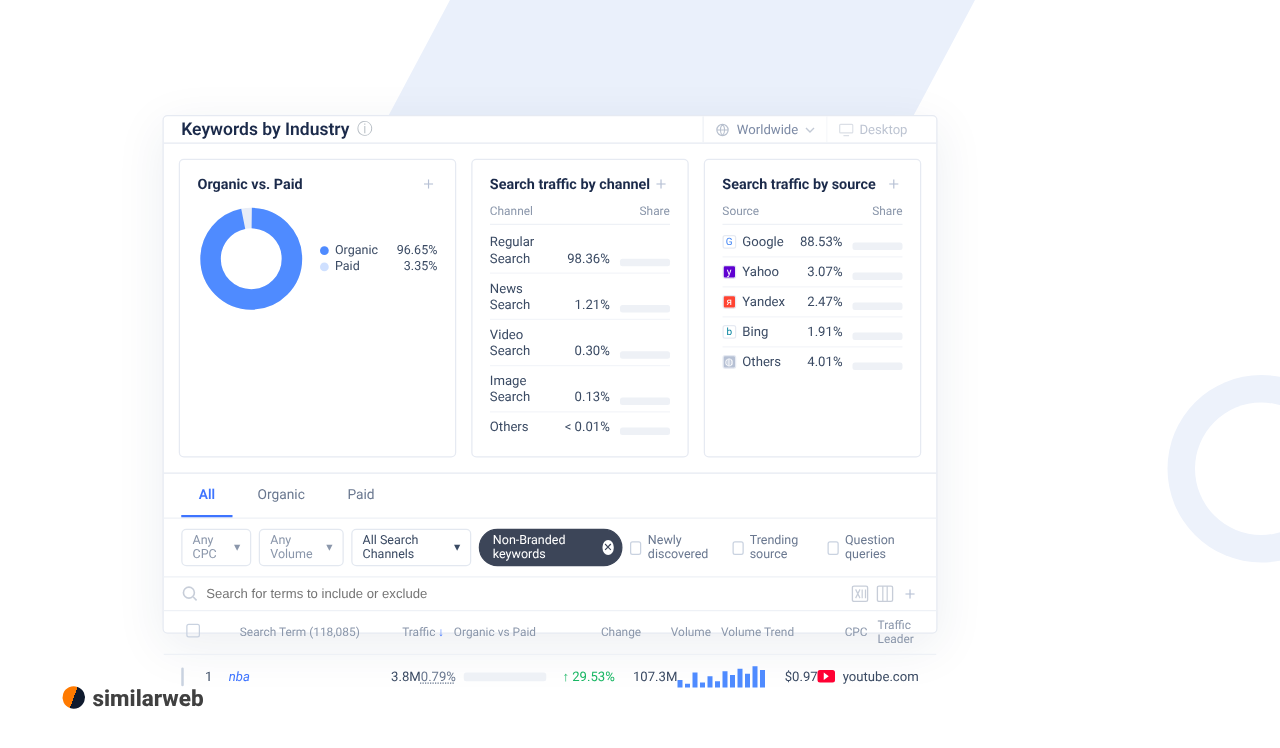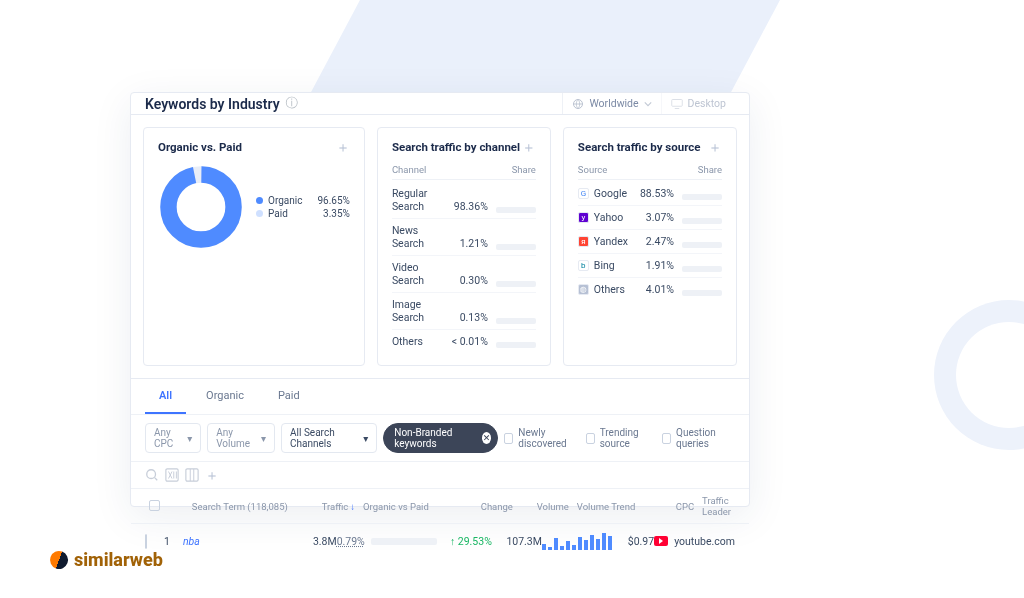--- a/index.html
+++ b/index.html
@@ -71,21 +71,21 @@
   .ovp-bar{width:84px;height:7px;background:#eef1f6;border-radius:2px;overflow:hidden;}
   .ovp-bar .f{height:100%;background:#4f8bff;}
   .trend{display:flex;align-items:flex-end;gap:2px;height:18px;}
   .trend span{width:4px;background:#4f8bff;}
   .leader{display:flex;align-items:center;gap:6px;}
   .yt{width:14px;height:10px;background:#ff0033;border-radius:2px;position:relative;}
   .yt::after{content:"";position:absolute;left:5px;top:2px;border-left:4px solid #fff;border-top:3px solid transparent;border-bottom:3px solid transparent;}
   .up{color:#18b663;}
   .sort-arrow{color:#3e74ff;font-weight:700;margin-left:2px;}
 
-  .logo{position:absolute;left:50px;bottom:28px;display:flex;align-items:center;gap:6px;font-size:18px;font-weight:800;color:#a16207;}
+  .logo{position:absolute;left:50px;bottom:28px;display:flex;gap:6px;font-size:18px;font-weight:800;color:#404040;}
   .logo .mark{width:18px;height:18px;border-radius:50%;background:conic-gradient(#0f1a2e 0 50%, #ff7a00 0);transform:rotate(20deg);}
 </style>
 </head>
 <body>
 
 <div class="bg-wedge-top"></div>
 <div class="bg-arc"></div>
 
 <div class="app">
 
@@ -267,20 +267,21 @@
         <span class="box"></span>
         <span>Question queries</span>
       </label>
   </div>
 
   <div class="search">
     <svg class="tool-ico" viewBox="0 0 16 16">
         <circle cx="7" cy="7" r="5" fill="none" stroke="#9aa6ba" stroke-width="1.5"></circle>
         <path d="M11 11l3 3" stroke="#9aa6ba" stroke-width="1.5"></path>
       </svg>
+    <input placeholder="Search for terms to include or exclude" style="">
     <svg class="tool-ico" viewBox="0 0 16 16">
         <rect x="1" y="1" width="14" height="14" rx="1.5" fill="none" stroke="#9aa6ba" stroke-width="1.3"></rect>
         <path d="M4 4l4 8M8 4l-4 8M10 4v8M13 4v8" stroke="#9aa6ba" stroke-width="1.1"></path>
       </svg>
     <svg class="tool-ico" viewBox="0 0 16 16">
         <rect x="1" y="1" width="14" height="14" rx="1.5" fill="none" stroke="#9aa6ba" stroke-width="1.3"></rect>
         <path d="M6 1v14M10 1v14" stroke="#9aa6ba" stroke-width="1.1"></path>
       </svg>
     <span class="plus">＋</span>
   </div>

